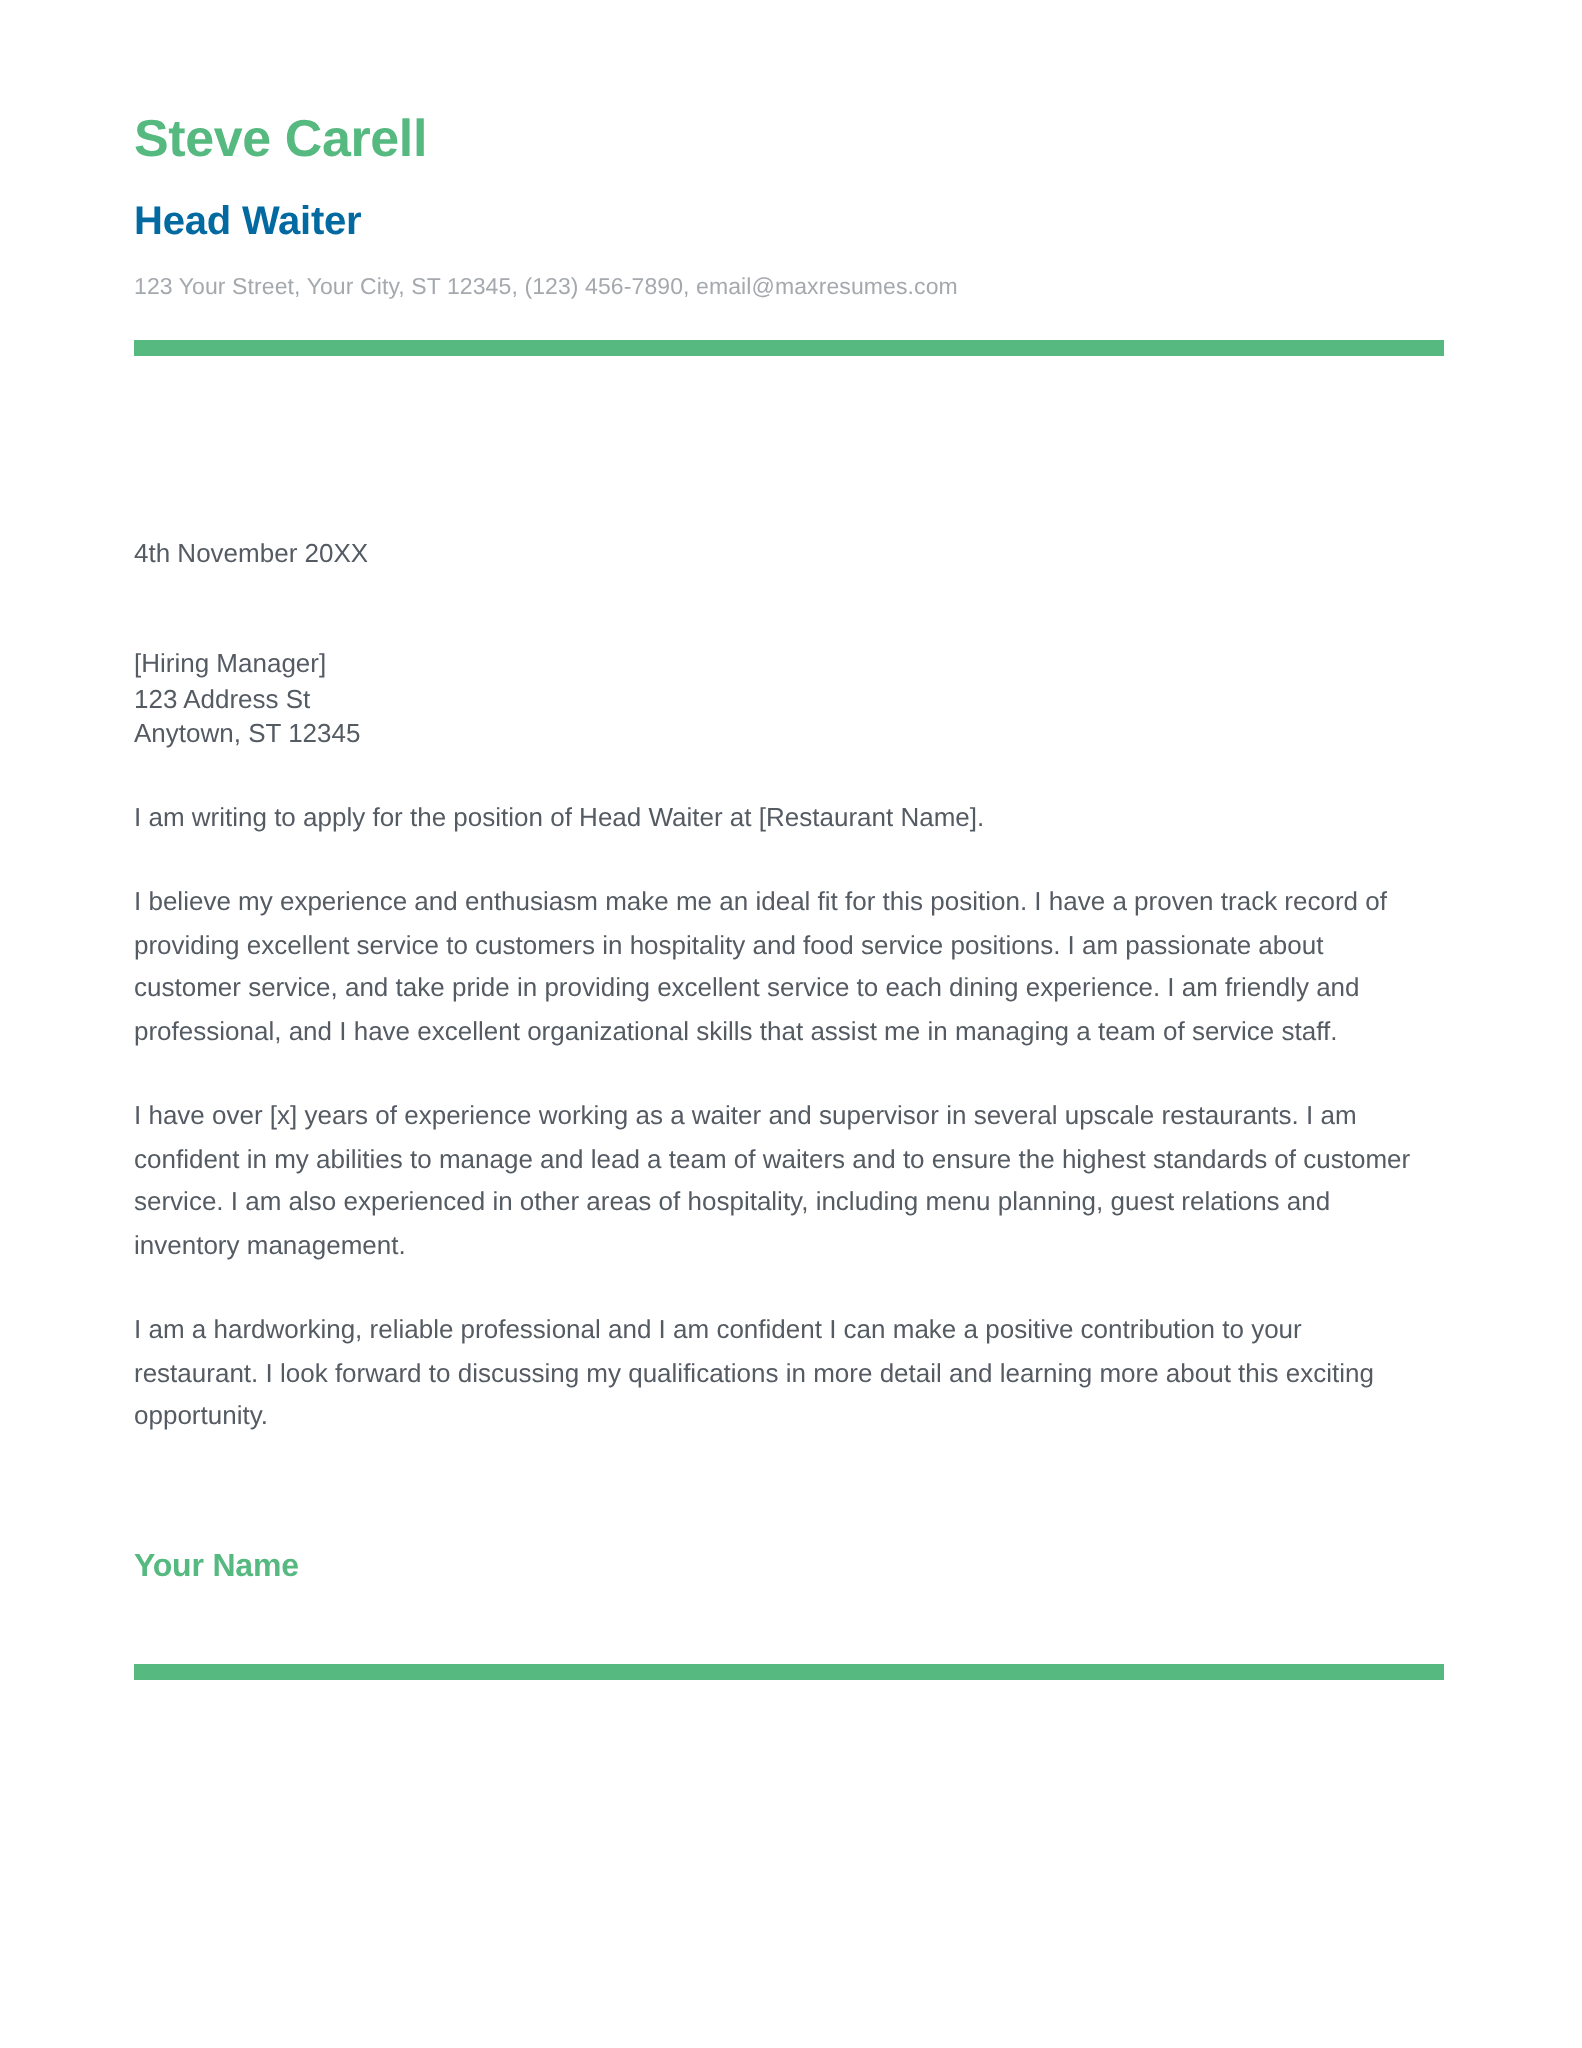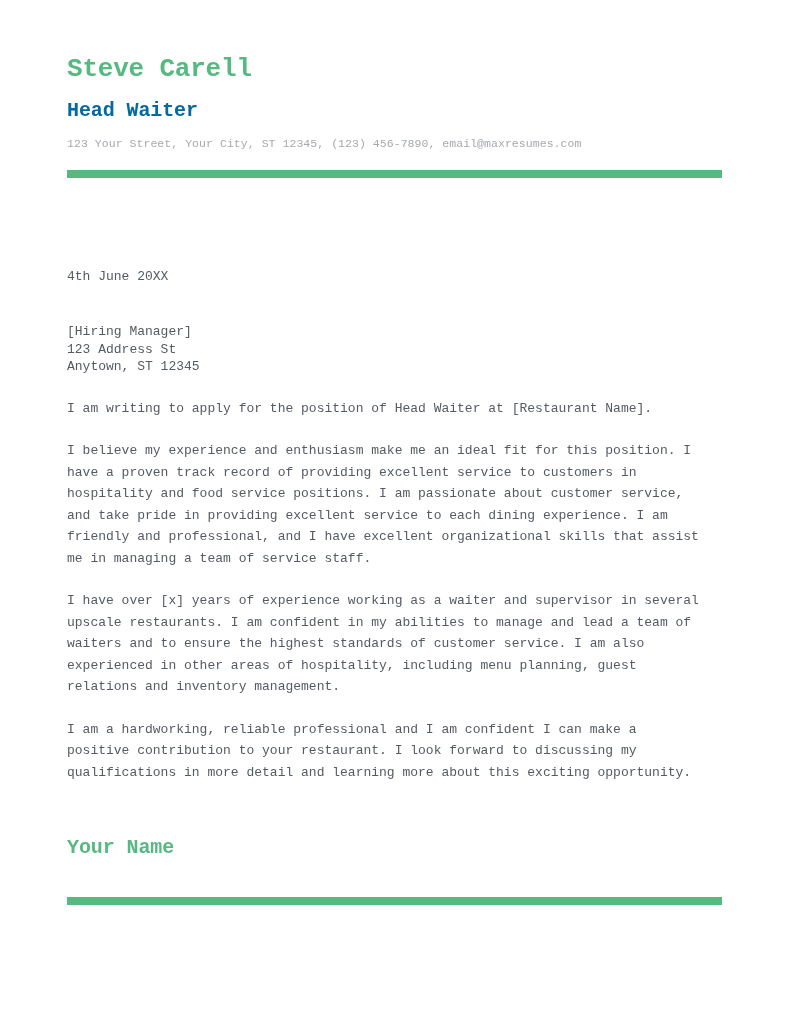--- a/index.html
+++ b/index.html
@@ -14,21 +14,20 @@
     -webkit-font-smoothing: antialiased;
     overflow: hidden;
   }
 
   .page {
     position: relative;
     width: 647px;
     height: 1024px;
     background: #ffffff;
     box-sizing: border-box;
-    font-family: Liberation Mono, monospace;
   }
 
   .content {
     position: absolute;
     left: 67px;
     top: 0;
     width: 655px;
   }
 
   
@@ -99,21 +98,21 @@
   .closing-block {
     margin-top: 54px;
   }
   .thanks {
     margin: 0;
   }
   .sincerely {
     margin: 20px 0 0 0;
   }
   .signature-name {
-    font-size: 20px;
+    font-size: 16px;
     font-weight: bold;
     color: #55b980;
     margin: 22px 0 0 0;
     letter-spacing: -0.1px;
   }
 
   .rule-bottom-wrap {
     margin-top: 38px;
   }
 </style>
@@ -126,21 +125,21 @@
     <div class="header">
       <h1 class="name">Steve Carell</h1>
       <h2 class="job-title">Head Waiter</h2>
       <p class="contact-line">123 Your Street, Your City, ST 12345, (123) 456-7890, email@maxresumes.com</p>
     </div>
 
     <div class="rule rule-top"></div>
 
     <div class="letter-body">
 
-      <p class="date-line">4th June 20XX</p>
+      <p class="date-line">4th November 20XX</p>
 
       <div class="recipient-block">
         <p class="addr-line">[Hiring Manager]</p>
         <p class="addr-line">123 Address St</p>
         <p class="addr-line">Anytown, ST 12345</p>
       </div>
 
 
       <p class="para opening">I am writing to apply for the position of Head Waiter at [Restaurant Name].</p>
 

